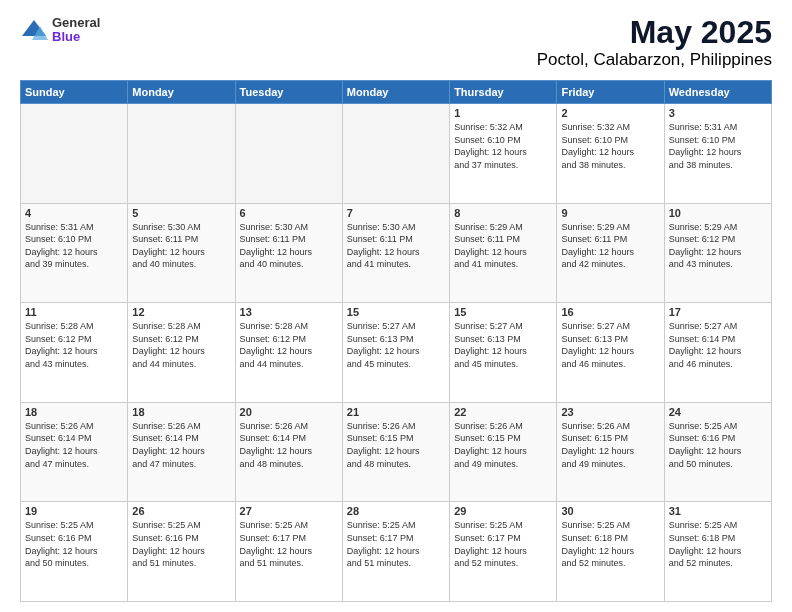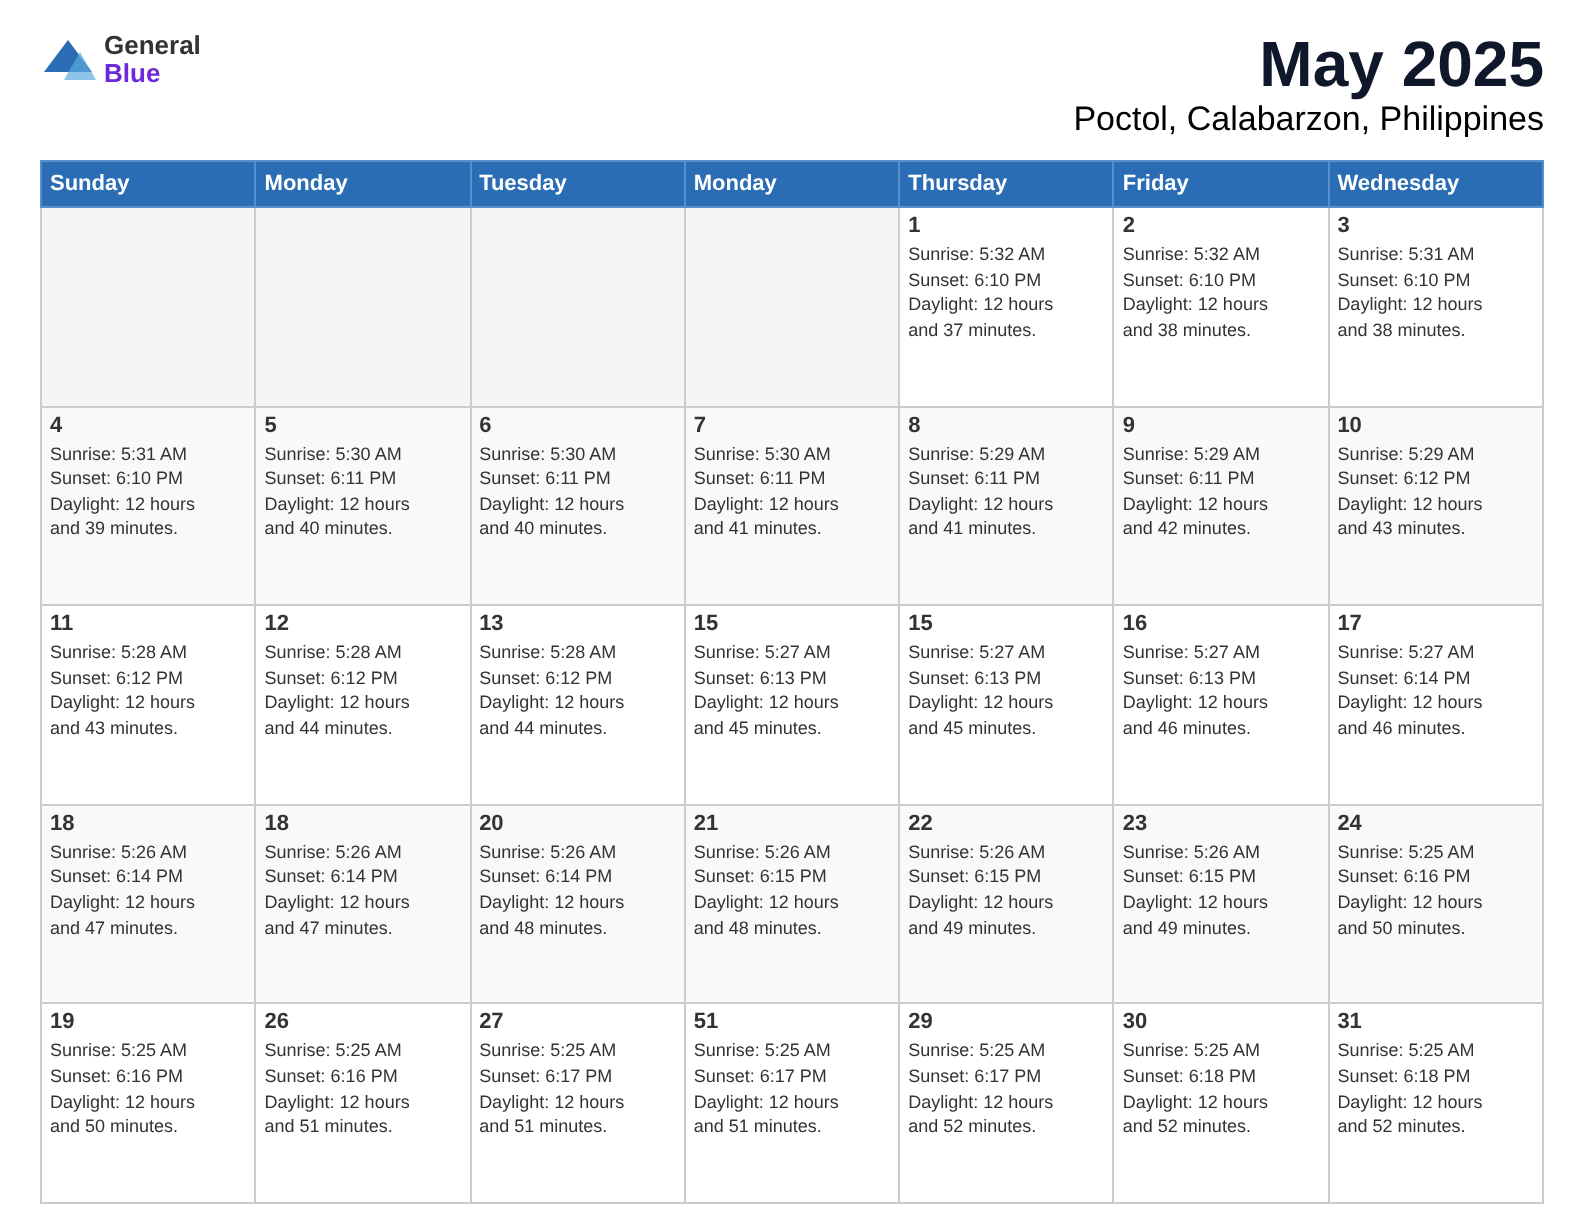--- a/index.html
+++ b/index.html
@@ -332,21 +332,21 @@
 and 51 minutes.</div>
           </td>
           <td>
             <span class="day-number">27</span>
             <div class="day-info" style="white-space: pre-line;">Sunrise: 5:25 AM
 Sunset: 6:17 PM
 Daylight: 12 hours
 and 51 minutes.</div>
           </td>
           <td>
-            <span class="day-number">51</span>
+            <span class="day-number">28</span>
             <div class="day-info" style="white-space: pre-line;">Sunrise: 5:25 AM
 Sunset: 6:17 PM
 Daylight: 12 hours
 and 51 minutes.</div>
           </td>
           <td>
             <span class="day-number">29</span>
             <div class="day-info" style="white-space: pre-line;">Sunrise: 5:25 AM
 Sunset: 6:17 PM
 Daylight: 12 hours

